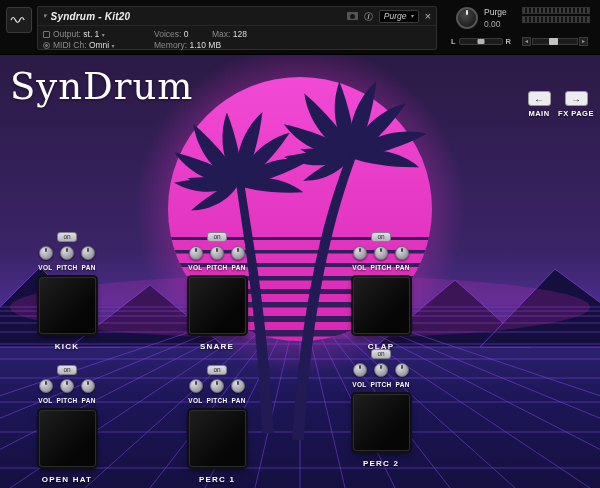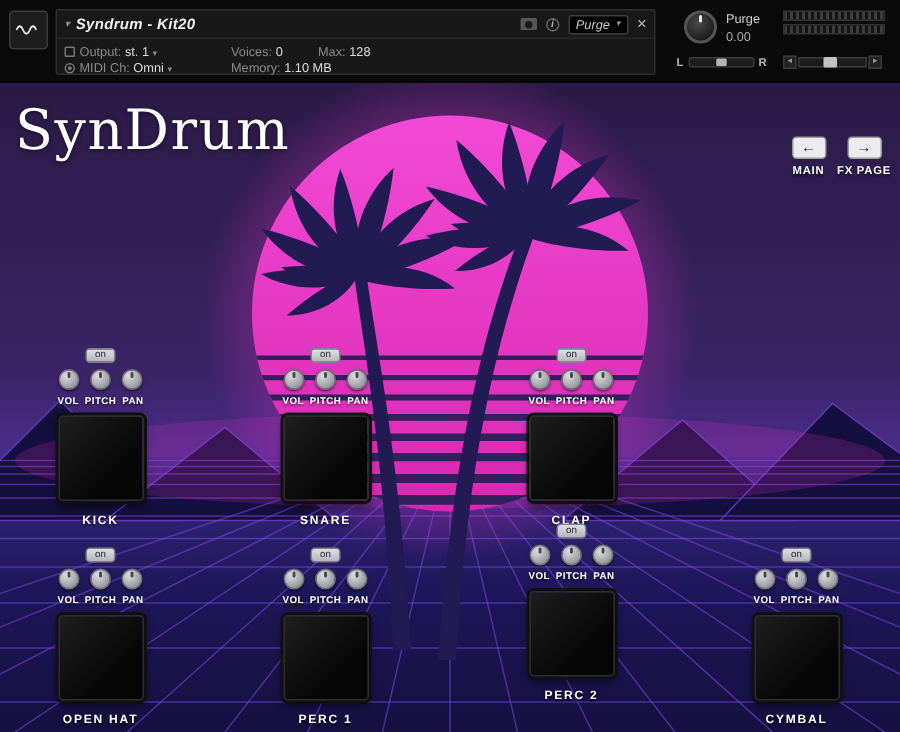--- a/index.html
+++ b/index.html
@@ -360,30 +360,15 @@
       </div>
       <div class="knob-labels">
         <span>VOL</span>
         <span>PITCH</span>
         <span>PAN</span>
       </div>
       <div class="pad"></div>
       <div class="pad-name">PERC 2</div>
     </div>
 
-    <div class="section" style="left:471px; top:308px;">
-      <button class="on-pill">on</button>
-      <div class="knob-row">
-        <div class="knob"></div>
-        <div class="knob"></div>
-        <div class="knob"></div>
-      </div>
-      <div class="knob-labels">
-        <span>VOL</span>
-        <span>PITCH</span>
-        <span>PAN</span>
-      </div>
-      <div class="pad"></div>
-      <div class="pad-name">CYMBAL</div>
-    </div>
 
   </div>
 </div>
 
 </body></html>

